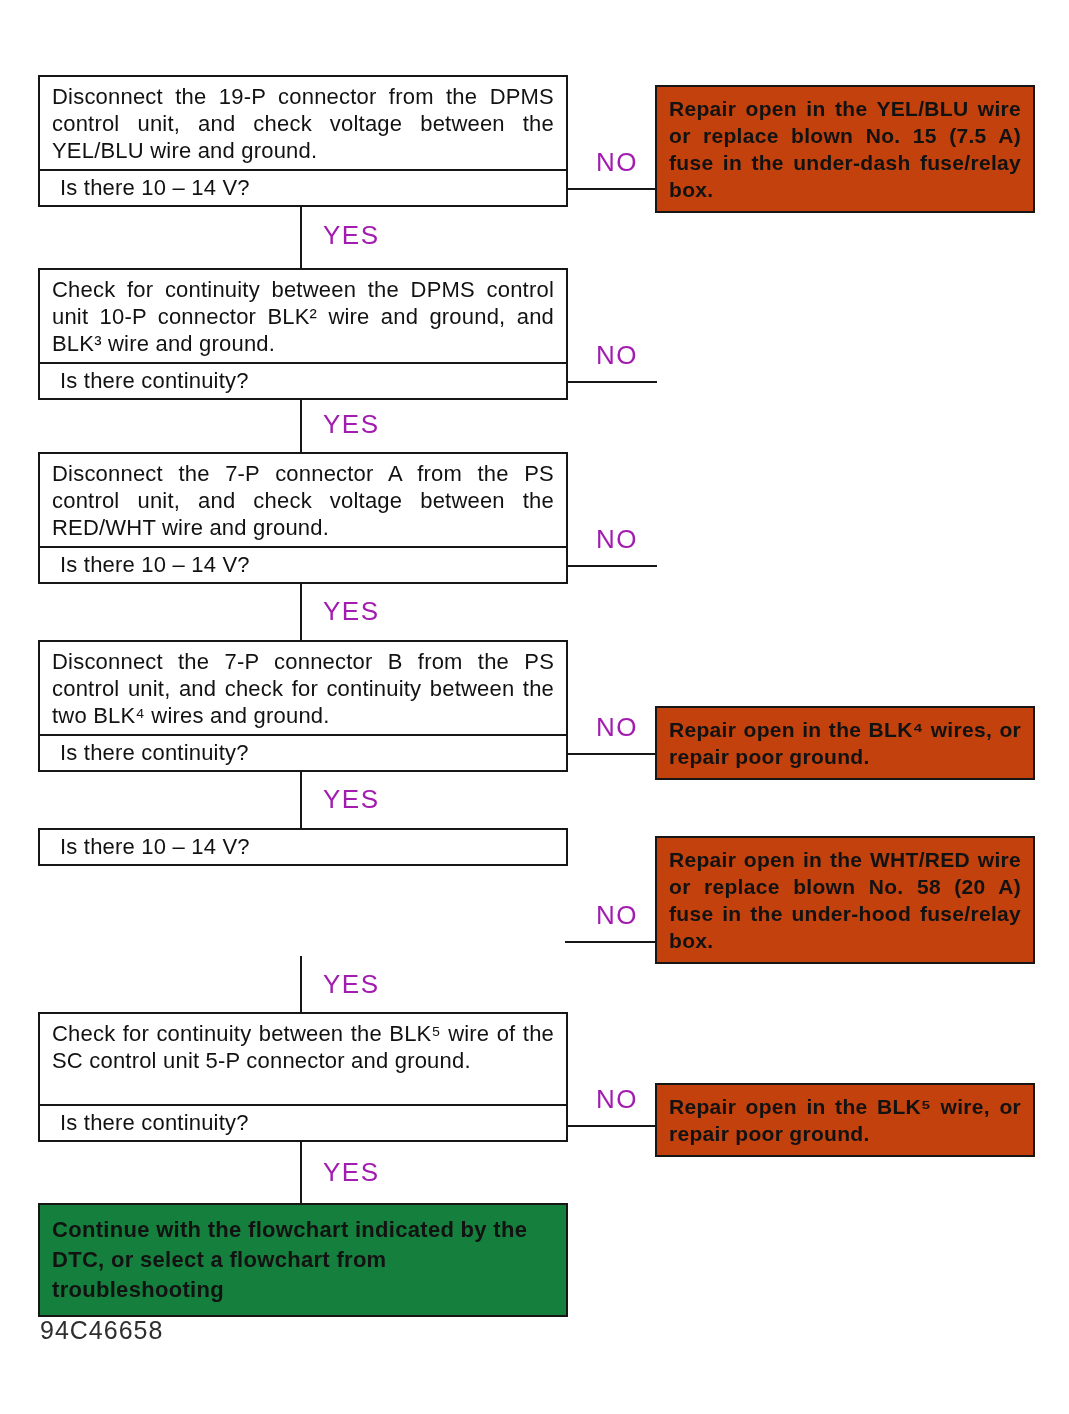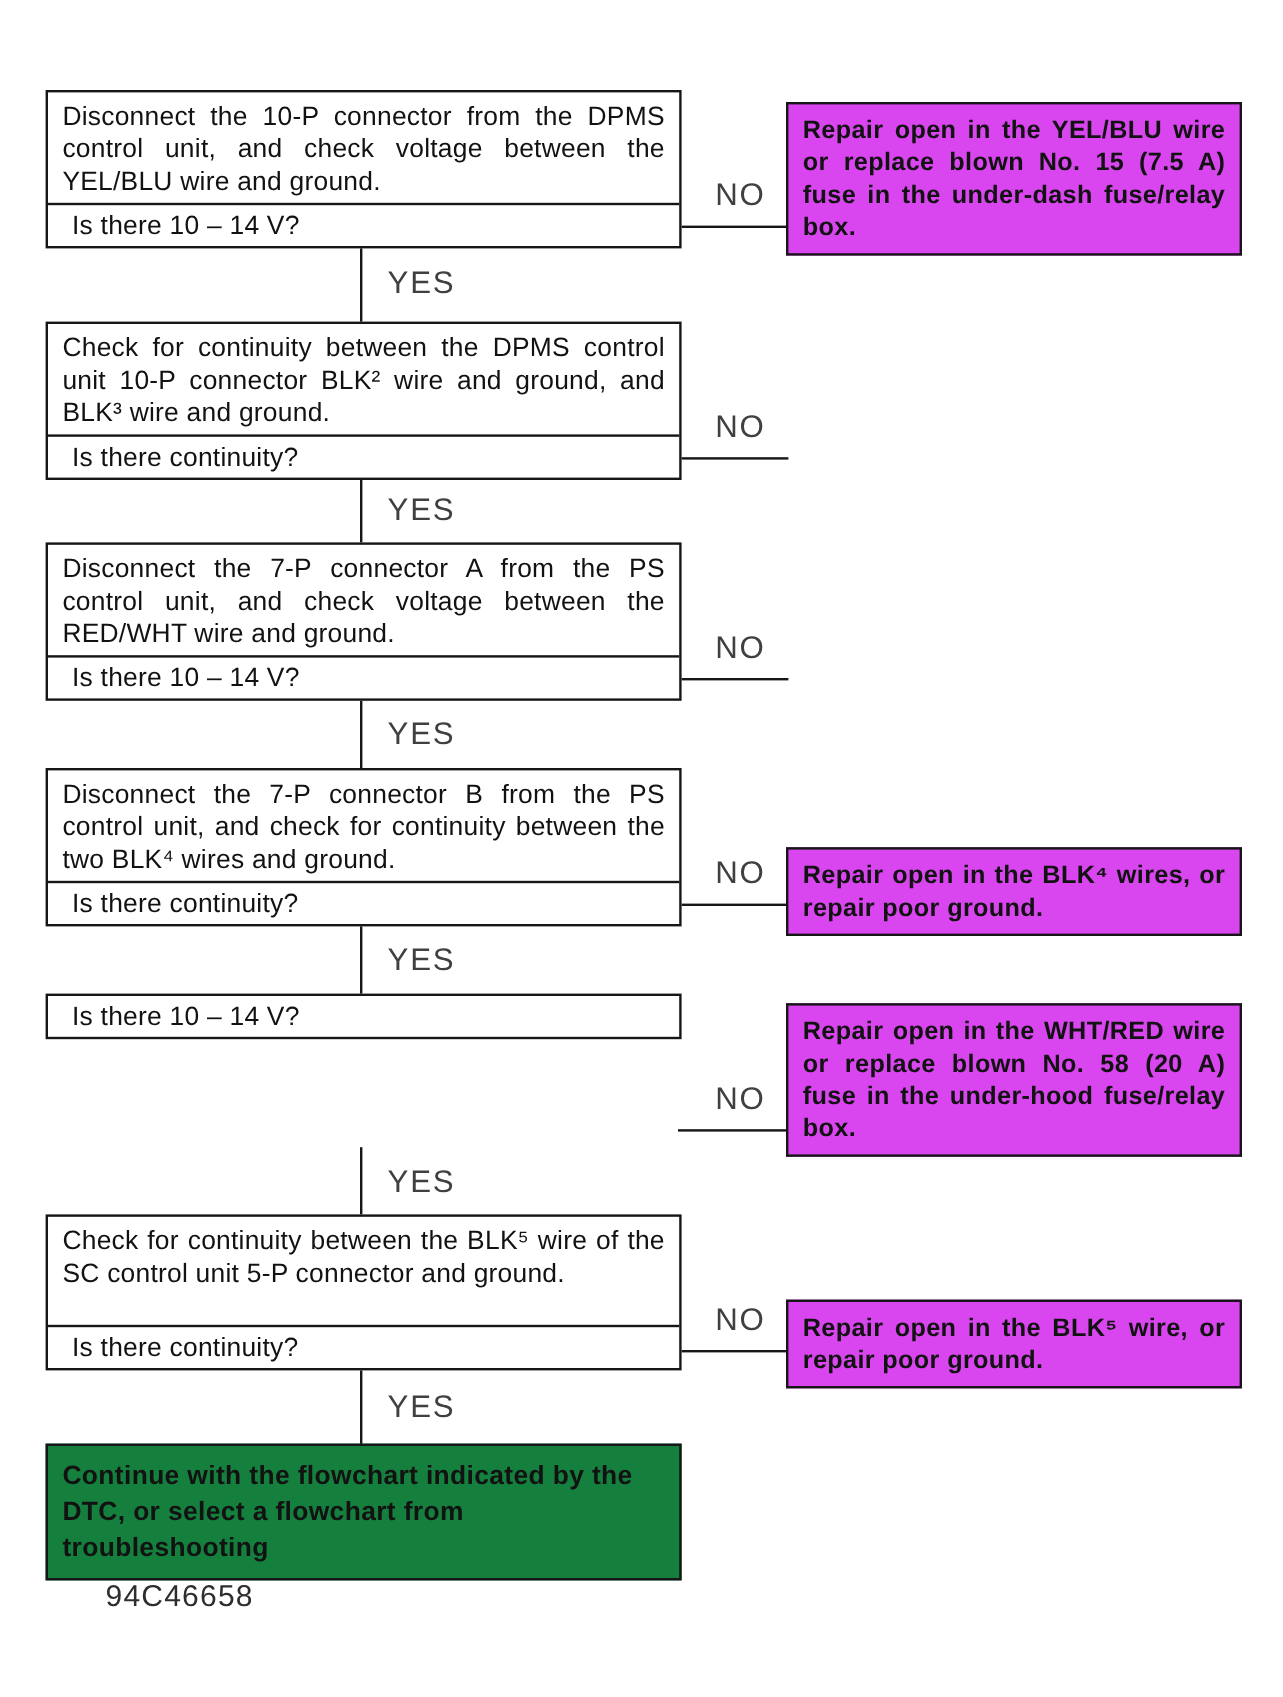--- a/index.html
+++ b/index.html
@@ -4,54 +4,53 @@
 <style>
   html, body { margin:0; padding:0; background:#ffffff; }
   .canvas {
     position:relative; width:1069px; height:1414px; background:#ffffff;
     font-family:"Liberation Sans", sans-serif; color:#121212; overflow:hidden;
   }
   
   .vline { position:absolute; left:300px; width:2px; background:#161616; }
   .hline { position:absolute; left:565px; width:92px; height:2px; background:#161616; }
   .yes-label, .no-label {
-    position:absolute; font-size:26px; letter-spacing:1.5px; color:#404040;
+    position:absolute; font-size:26px; letter-spacing:1.5px; color:#a21caf;
     background:#ffffff; padding:0 3px; line-height:28px;
   }
   .yes-label { left:320px; }
   .no-label  { left:593px; }
 
   .lbox {
     position:absolute; left:38px; width:530px; box-sizing:border-box;
     border:2px solid #161616; background:#ffffff;
   }
   .statement {
     box-sizing:border-box; min-height:92px; padding:6px 12px 5px 12px;
     font-size:22px; line-height:27px; text-align:justify;
     border-bottom:2px solid #161616; letter-spacing:0.2px;
   }
   .question {
     box-sizing:border-box; padding:4px 20px; font-size:22px; line-height:26px;
     letter-spacing:0.2px;
   }
   .rbox {
     position:absolute; left:655px; width:380px; box-sizing:border-box;
-    border:2px solid #161616; background:#d946ef; padding:8px 12px;
+    border:2px solid #161616; background:#c2410c; padding:8px 12px;
     font-size:21px; font-weight:bold; line-height:27px; text-align:justify;
     letter-spacing:0.3px;
   }
   .final-box {
     position:absolute; left:38px; top:1203px; width:530px; box-sizing:border-box;
     border:2px solid #161616; background:#15803d; padding:10px 12px;
     font-size:22px; font-weight:bold; line-height:30px; letter-spacing:0.3px;
   }
   .figure-code {
     position:absolute; left:40px; top:1316px; font-size:25px; color:#2e2e2e;
     letter-spacing:1px;
-    margin-left:48px;
   }
 </style>
 </head>
 <body>
 
 <div class="canvas">
 
   <div class="vline" style="top:203px;height:67px"></div>
   <div class="vline" style="top:396px;height:58px"></div>
   <div class="vline" style="top:580px;height:62px"></div>
@@ -60,21 +59,21 @@
   <div class="vline" style="top:1140px;height:65px"></div>
 
   <div class="hline" style="top:188px"></div>
   <div class="hline" style="top:381px"></div>
   <div class="hline" style="top:565px"></div>
   <div class="hline" style="top:753px"></div>
   <div class="hline" style="top:941px"></div>
   <div class="hline" style="top:1125px"></div>
 
   <div class="lbox" style="top:75px">
-    <div class="statement">Disconnect the 10-P connector from the DPMS control unit, and check voltage between the YEL/BLU wire and ground.</div>
+    <div class="statement">Disconnect the 19-P connector from the DPMS control unit, and check voltage between the YEL/BLU wire and ground.</div>
     <div class="question">Is there 10 – 14 V?</div>
   </div>
   <div class="no-label" style="top:148px">NO</div>
   <div class="rbox" style="top:85px">Repair open in the YEL/BLU wire or replace blown No. 15 (7.5 A) fuse in the under-dash fuse/relay box.</div>
   <div class="yes-label" style="top:221px">YES</div>
 
   <div class="lbox" style="top:268px">
     <div class="statement">Check for continuity between the DPMS control unit 10-P connector BLK² wire and ground, and BLK³ wire and ground.</div>
     <div class="question">Is there continuity?</div>
   </div>

